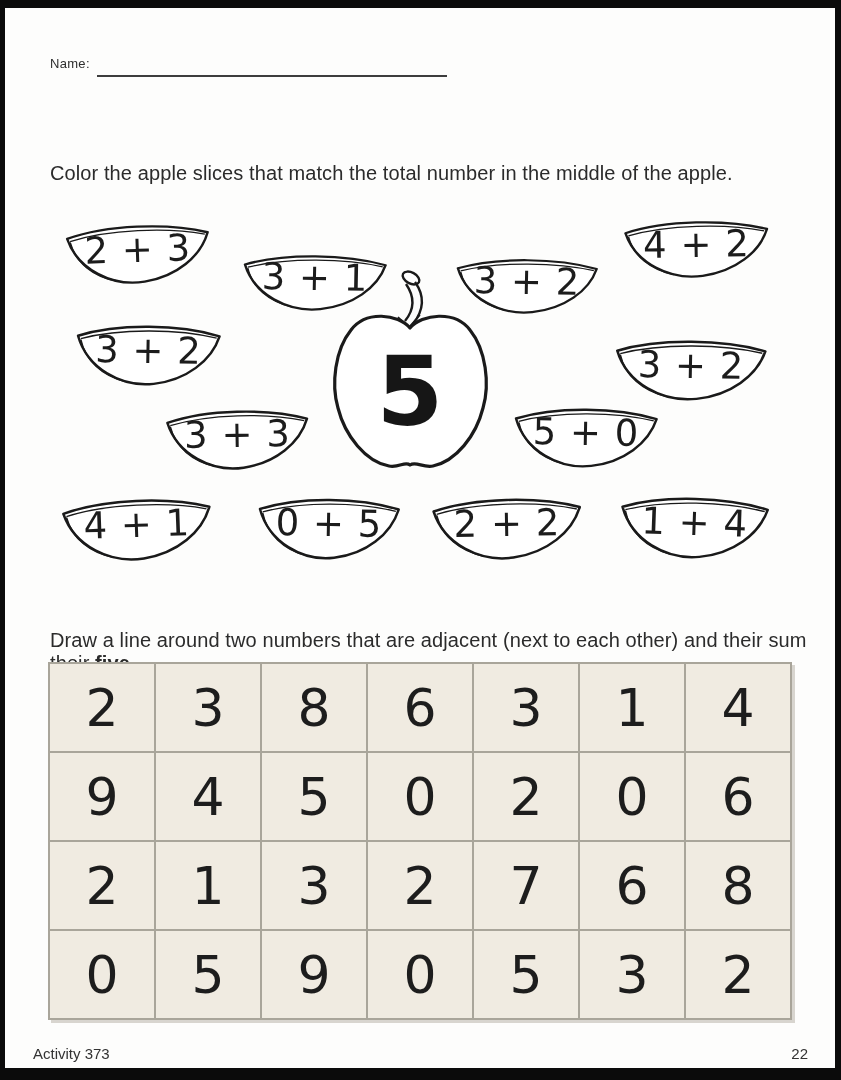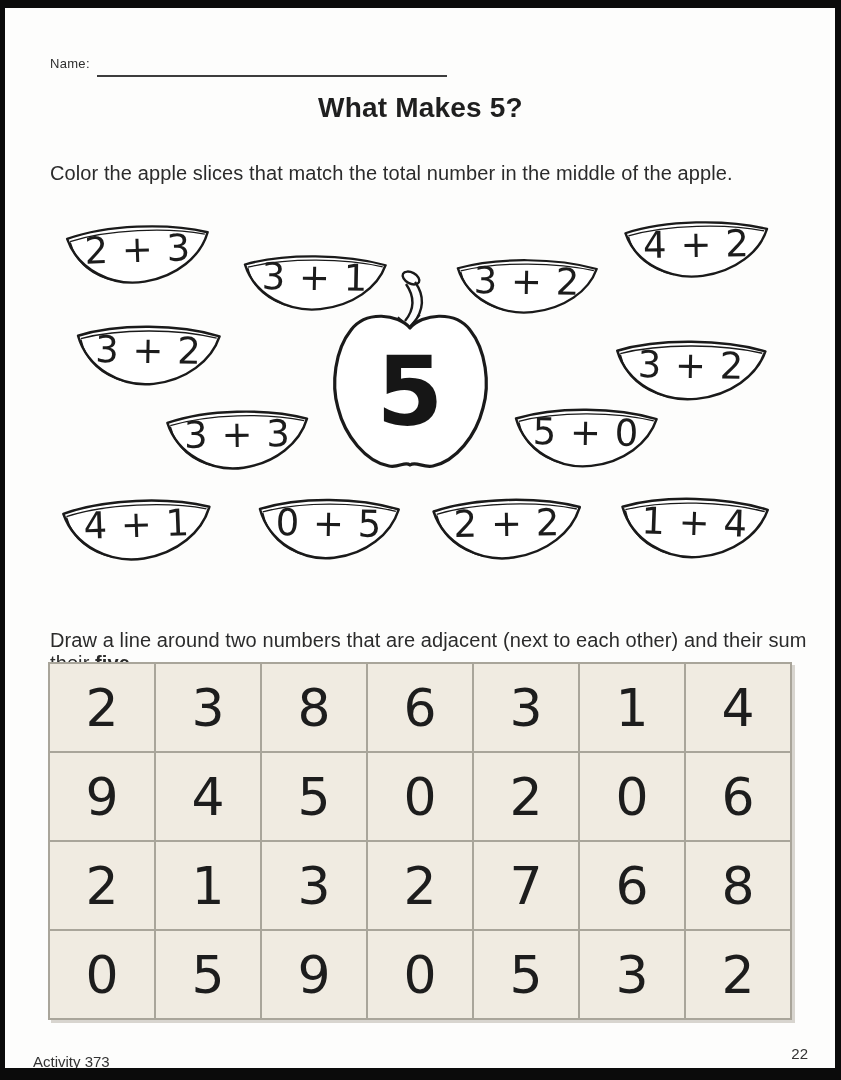--- a/index.html
+++ b/index.html
@@ -67,21 +67,21 @@
   .grid td {
     width: 106px; height: 89px;
     background: #f0ebe1;
     border: 2px solid #a9a59a;
     text-align: center; vertical-align: middle;
     font-family: "DejaVu Sans", sans-serif;
     font-size: 52px; color: #1d1d1d;
   }
 
   .footer { position: absolute; left: 33px; top: 1044px; width: 775px; font-size: 15px; color: #333; }
-  .footer-left { position: absolute; left: 0; top: 9px; }
+  .footer-left { position: absolute; left: 0; top: 1px; }
   .footer-right { position: absolute; right: 0; top: 1px; }
 </style>
 </head>
 <body>
 
 <svg width="0" height="0" style="position:absolute">
   <defs>
     <g id="slice-shape">
       <path d="M6 18 C48 4 112 4 154 16 C146 42 120 63 86 67.5 C52 72 16 52 6 18 Z" fill="#ffffff" stroke="#1a1a1a" stroke-width="2.6" stroke-linejoin="round"></path>
       <path d="M9 21 C50 9 112 9 151 18" fill="none" stroke="#1a1a1a" stroke-width="1.4"></path>
@@ -90,21 +90,20 @@
   </defs>
 </svg>
 
 <div class="page">
 
   <div class="name-row">
     <span class="name-label">Name:</span>
     <span class="name-line"></span>
   </div>
 
-  <div class="title">What Makes 5?</div>
 
   <div class="instr instr-1">Color the apple slices that match the total number in the middle of the apple.</div>
 
   <div class="slice" style="left:62px; top:220px; width:152px; height:66px; transform:rotate(-2deg);">
     <svg viewBox="0 0 160 72" preserveAspectRatio="none">
         <use href="#slice-shape"></use>
       </svg>
     <span class="slice-label">2 + 3</span>
   </div>
   <div class="slice" style="left:239px; top:250px; width:152px; height:63px; transform:rotate(1deg);">

